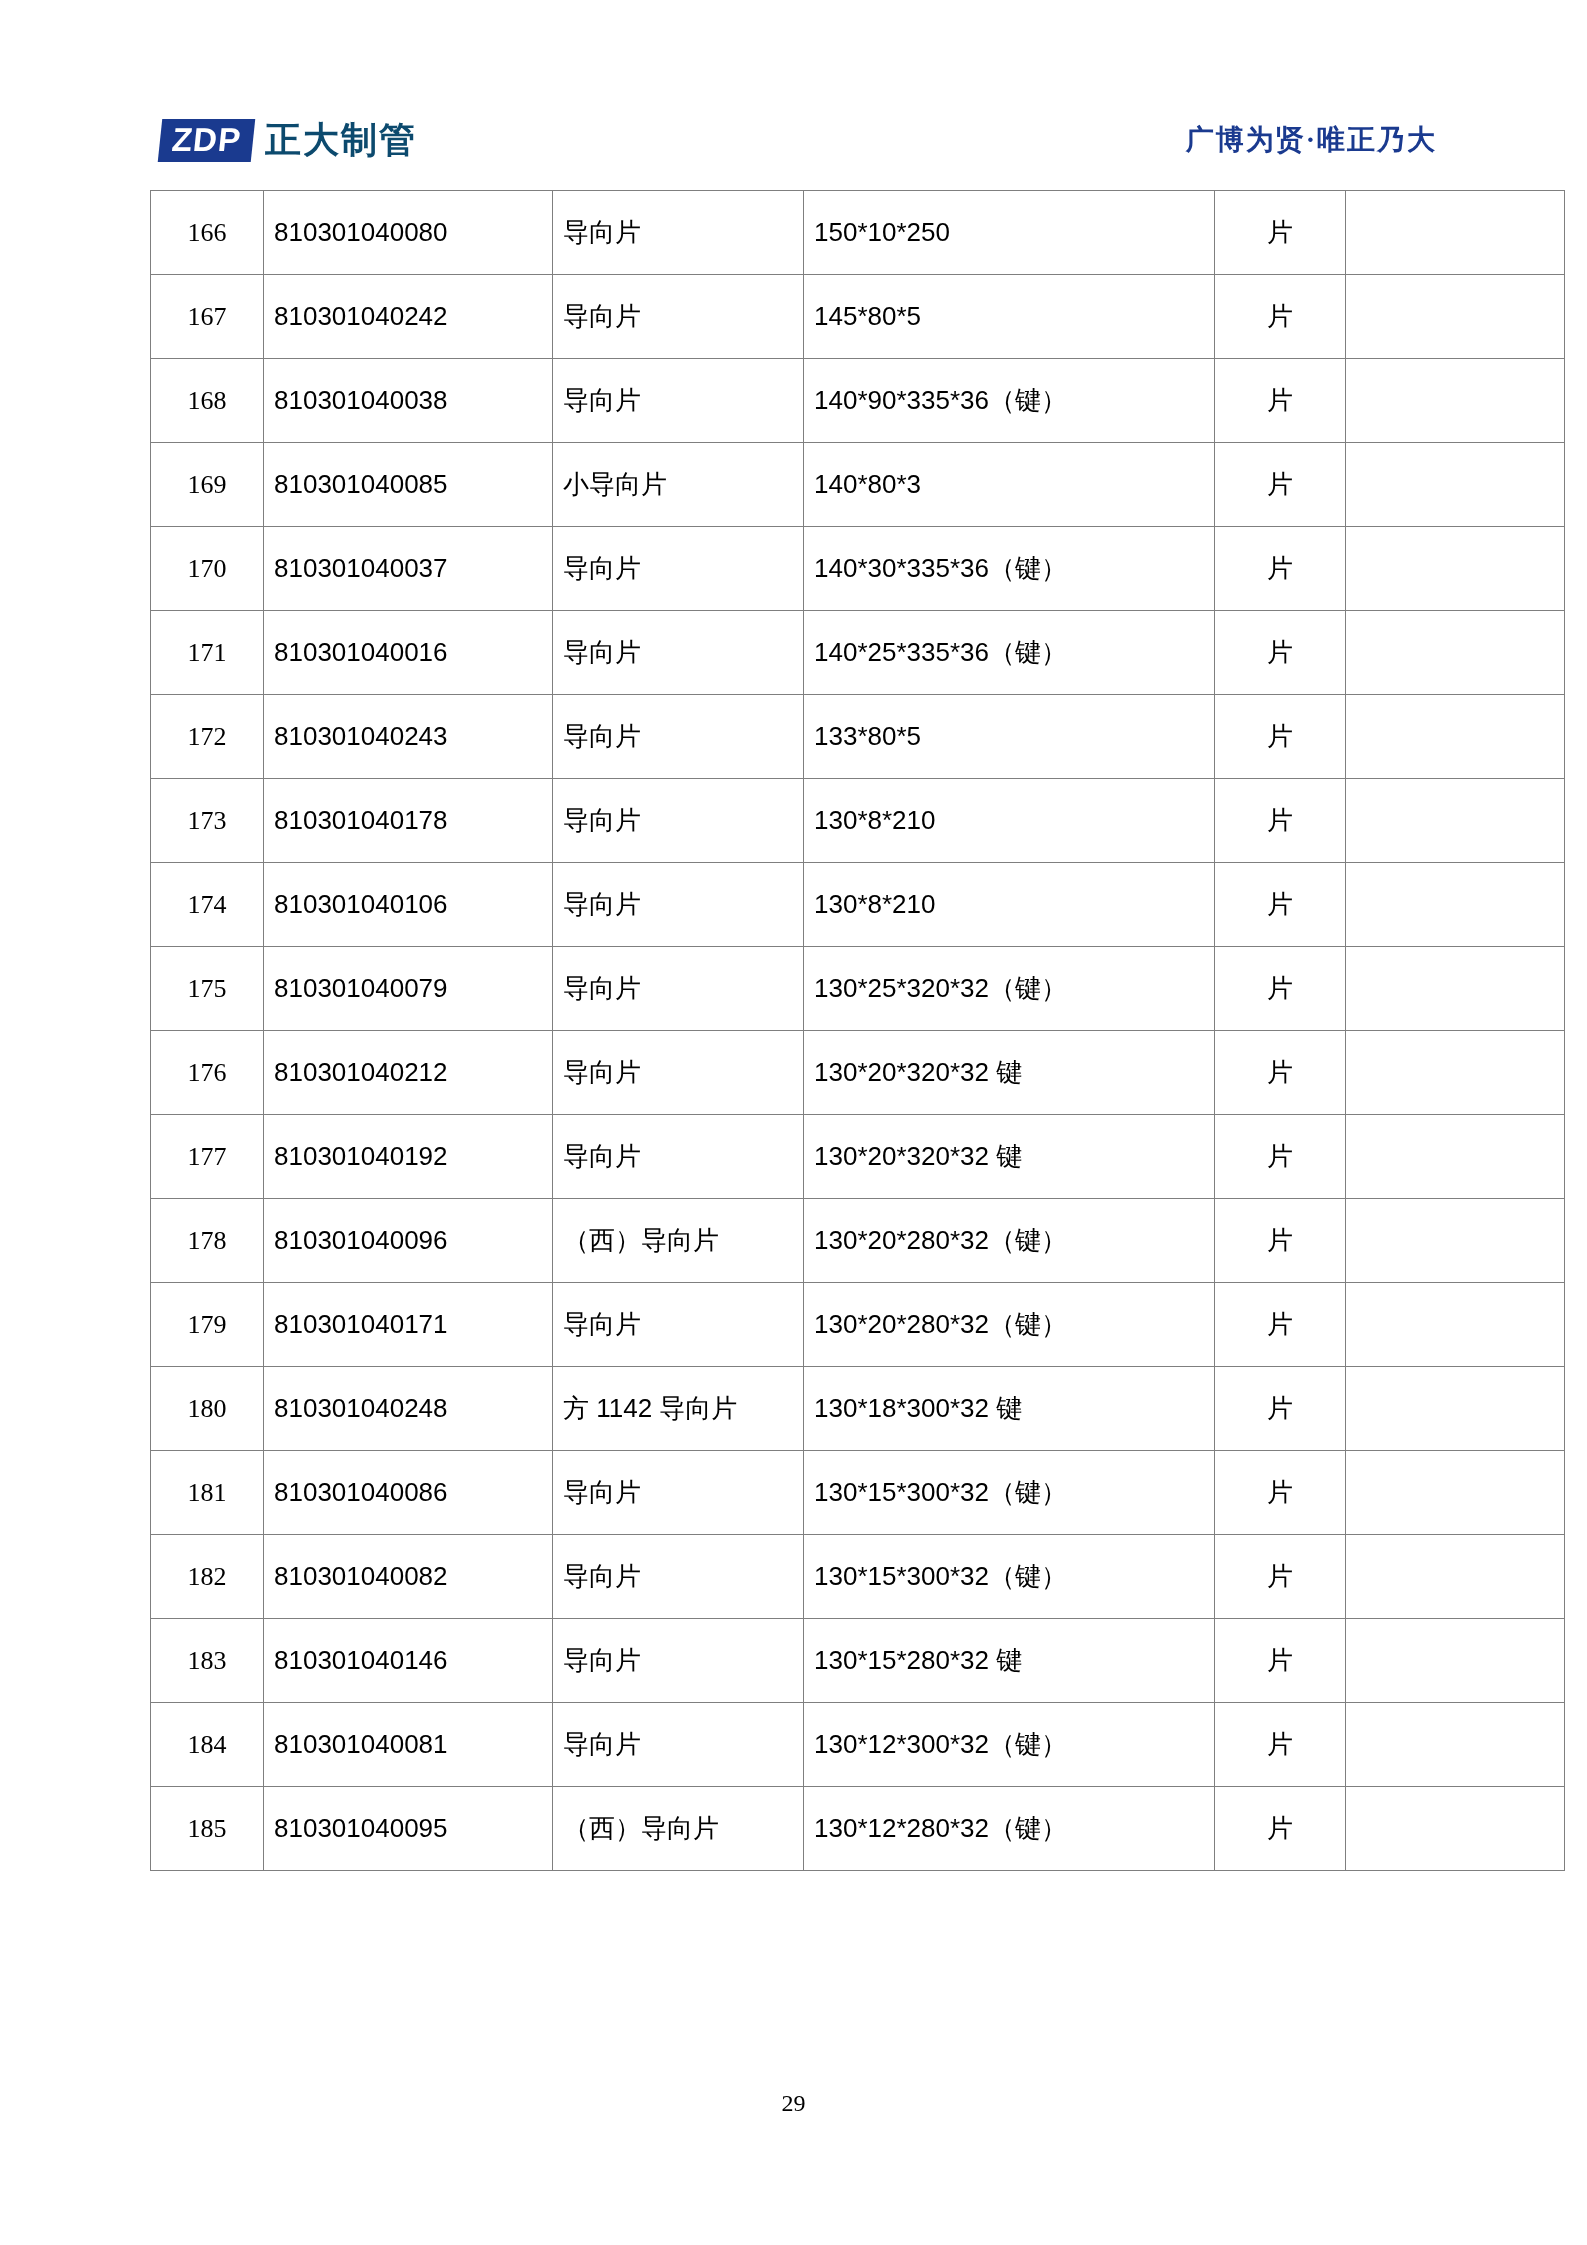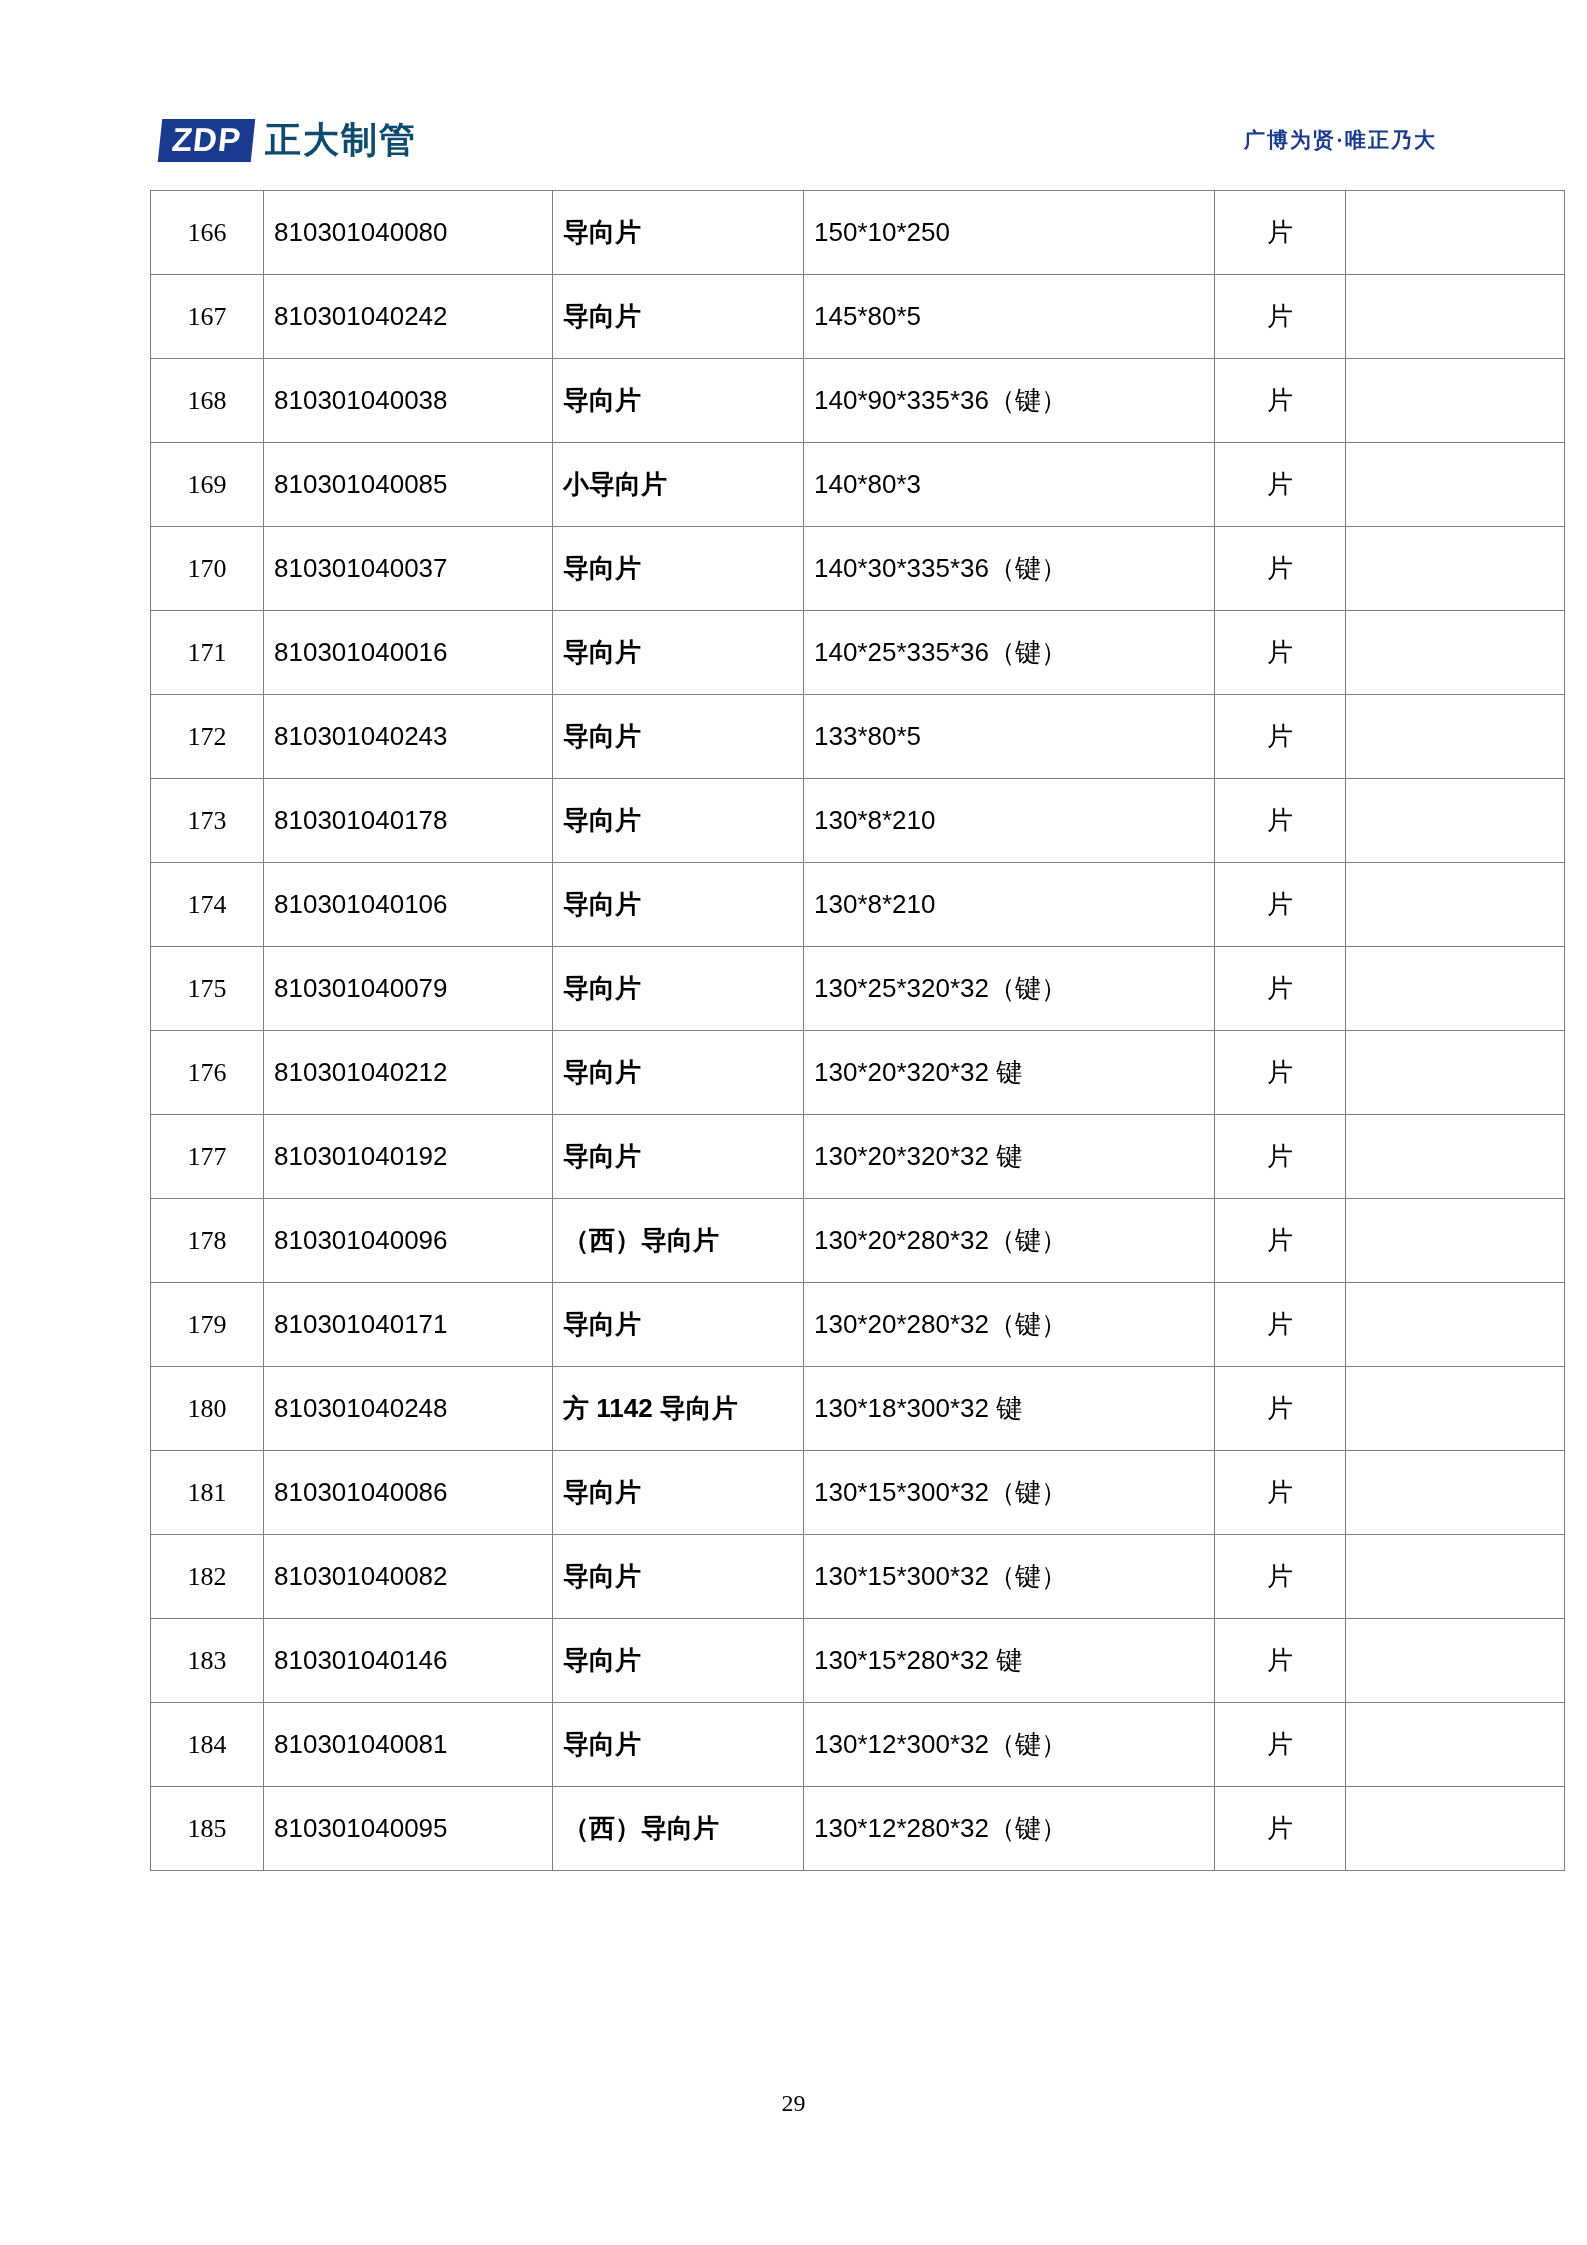--- a/index.html
+++ b/index.html
@@ -53,21 +53,21 @@
     font-family: "Liberation Sans", sans-serif;
     font-weight: bold;
     font-size: 36px;
     color: #0c4a6e;
     letter-spacing: 2px;
     line-height: 1;
   }
   .slogan {
     font-family: "Liberation Serif", serif;
     font-weight: bold;
-    font-size: 21px;
+    font-size: 28px;
     color: #1a3a8f;
     letter-spacing: 2px;
     white-space: nowrap;
     margin-left: 9px;
   }
   
   .table-wrap {
     position: absolute;
     top: 190px;
     left: 150px;
@@ -95,21 +95,20 @@
     width: 268px;
     font-family: "Liberation Sans", sans-serif;
     font-size: 27px;
     padding-left: 18px;
   }
   td.c-name {
     width: 230px;
     font-family: "Liberation Sans", sans-serif;
     font-size: 27px;
     padding-left: 18px;
-    font-weight: bold;
   }
   td.c-spec {
     width: 390px;
     font-family: "Liberation Sans", sans-serif;
     font-size: 27px;
     padding-left: 18px;
     margin-top: 40px;
   }
   td.c-unit {
     width: 110px;

